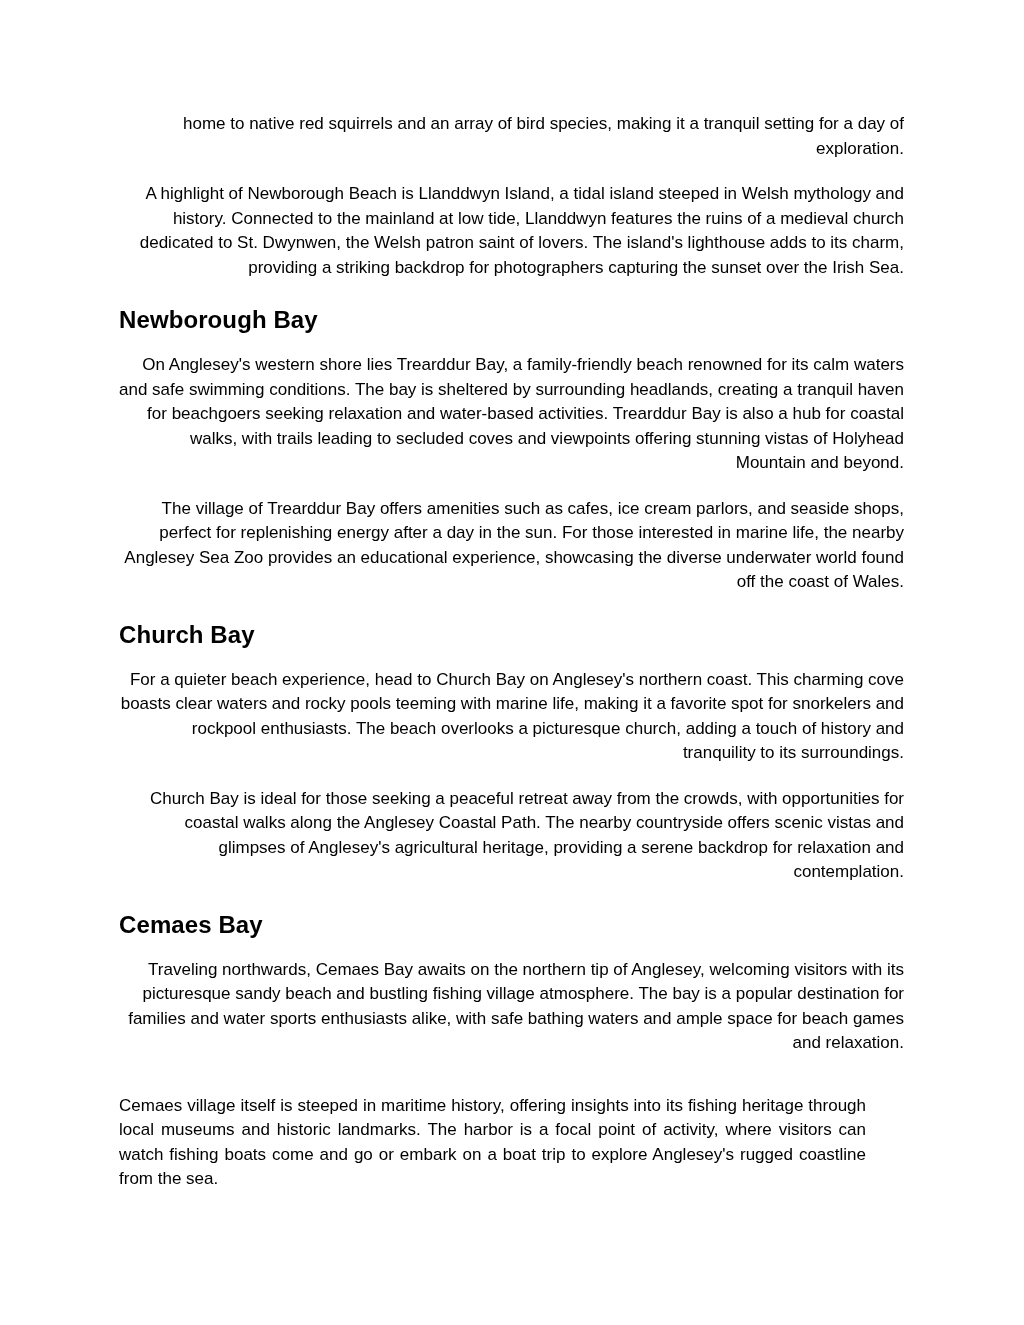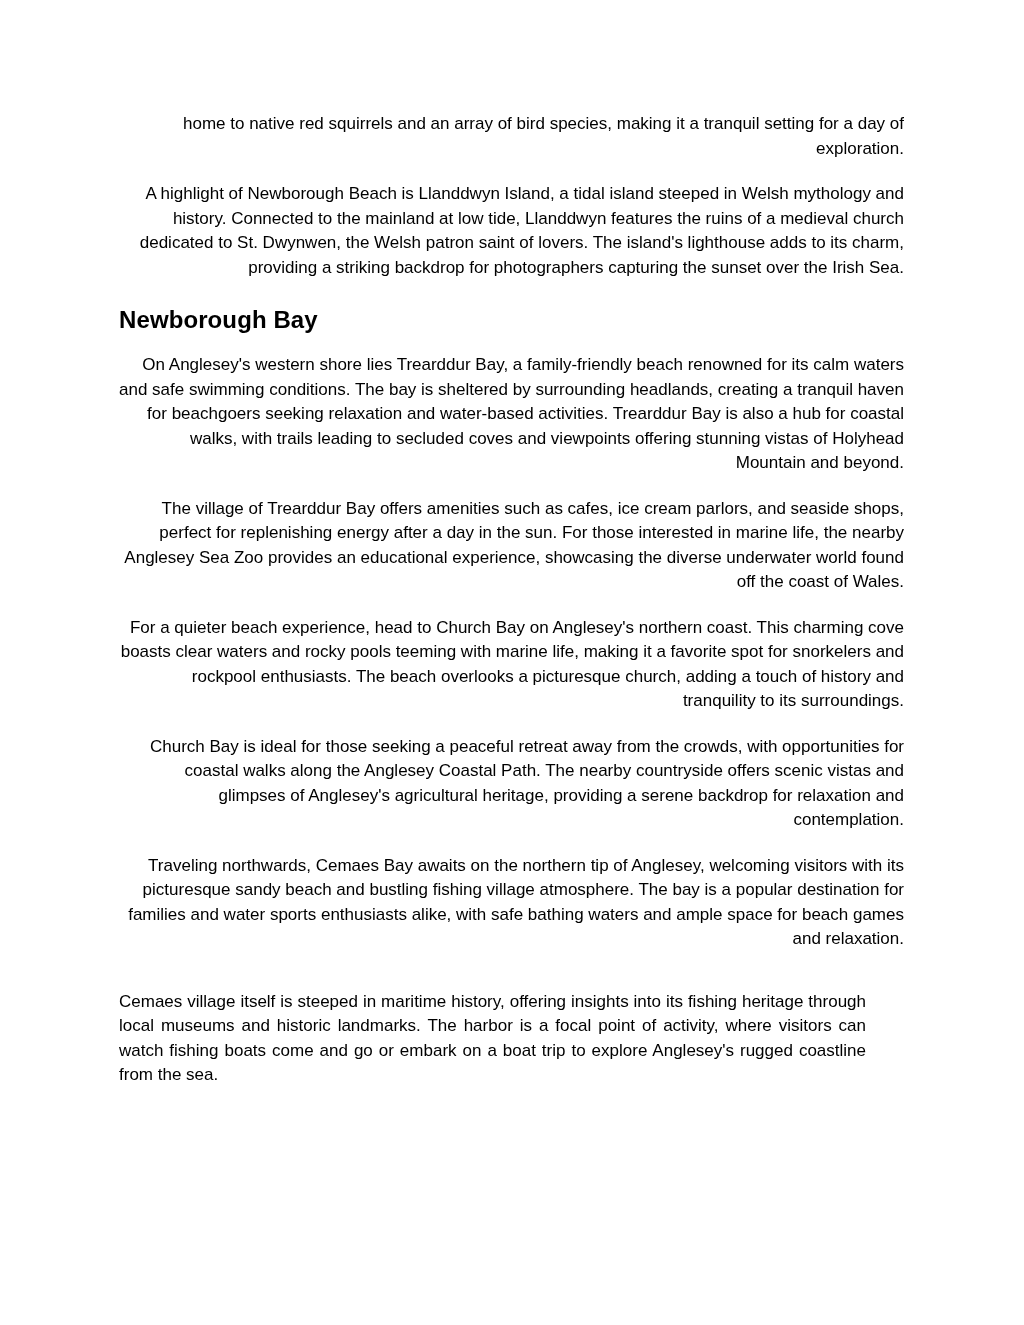--- a/index.html
+++ b/index.html
@@ -51,23 +51,25 @@
   <p>home to native red squirrels and an array of bird species, making it a tranquil setting for a day of exploration.</p>
 
   <p>A highlight of Newborough Beach is Llanddwyn Island, a tidal island steeped in Welsh mythology and history. Connected to the mainland at low tide, Llanddwyn features the ruins of a medieval church dedicated to St. Dwynwen, the Welsh patron saint of lovers. The island's lighthouse adds to its charm, providing a striking backdrop for photographers capturing the sunset over the Irish Sea.</p>
 
   <h2>Newborough Bay</h2>
 
   <p>On Anglesey's western shore lies Trearddur Bay, a family-friendly beach renowned for its calm waters and safe swimming conditions. The bay is sheltered by surrounding headlands, creating a tranquil haven for beachgoers seeking relaxation and water-based activities. Trearddur Bay is also a hub for coastal walks, with trails leading to secluded coves and viewpoints offering stunning vistas of Holyhead Mountain and beyond.</p>
 
   <p>The village of Trearddur Bay offers amenities such as cafes, ice cream parlors, and seaside shops, perfect for replenishing energy after a day in the sun. For those interested in marine life, the nearby Anglesey Sea Zoo provides an educational experience, showcasing the diverse underwater world found off the coast of Wales.</p>
 
+  <h2>Church Bay</h2>
 
   <p>For a quieter beach experience, head to Church Bay on Anglesey's northern coast. This charming cove boasts clear waters and rocky pools teeming with marine life, making it a favorite spot for snorkelers and rockpool enthusiasts. The beach overlooks a picturesque church, adding a touch of history and tranquility to its surroundings.</p>
 
   <p>Church Bay is ideal for those seeking a peaceful retreat away from the crowds, with opportunities for coastal walks along the Anglesey Coastal Path. The nearby countryside offers scenic vistas and glimpses of Anglesey's agricultural heritage, providing a serene backdrop for relaxation and contemplation.</p>
 
+  <h2>Cemaes Bay</h2>
 
   <p>Traveling northwards, Cemaes Bay awaits on the northern tip of Anglesey, welcoming visitors with its picturesque sandy beach and bustling fishing village atmosphere. The bay is a popular destination for families and water sports enthusiasts alike, with safe bathing waters and ample space for beach games and relaxation.</p>
 
   <p class="justified">Cemaes village itself is steeped in maritime history, offering insights into its fishing heritage through local museums and historic landmarks. The harbor is a focal point of activity, where visitors can watch fishing boats come and go or embark on a boat trip to explore Anglesey's rugged coastline from the sea.</p>
 
 </div>
 
 </body></html>

